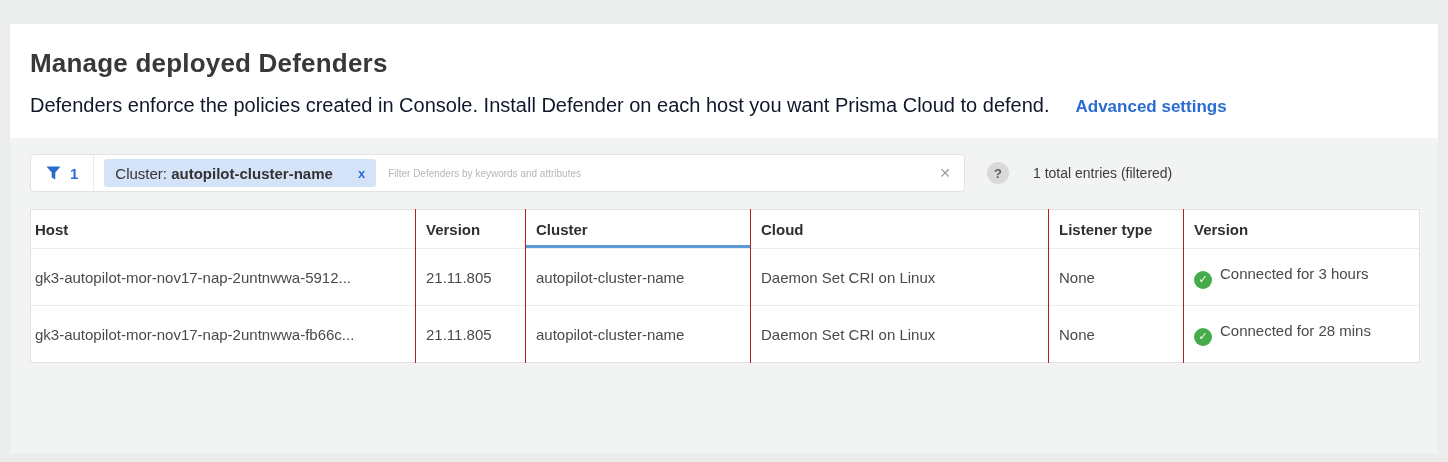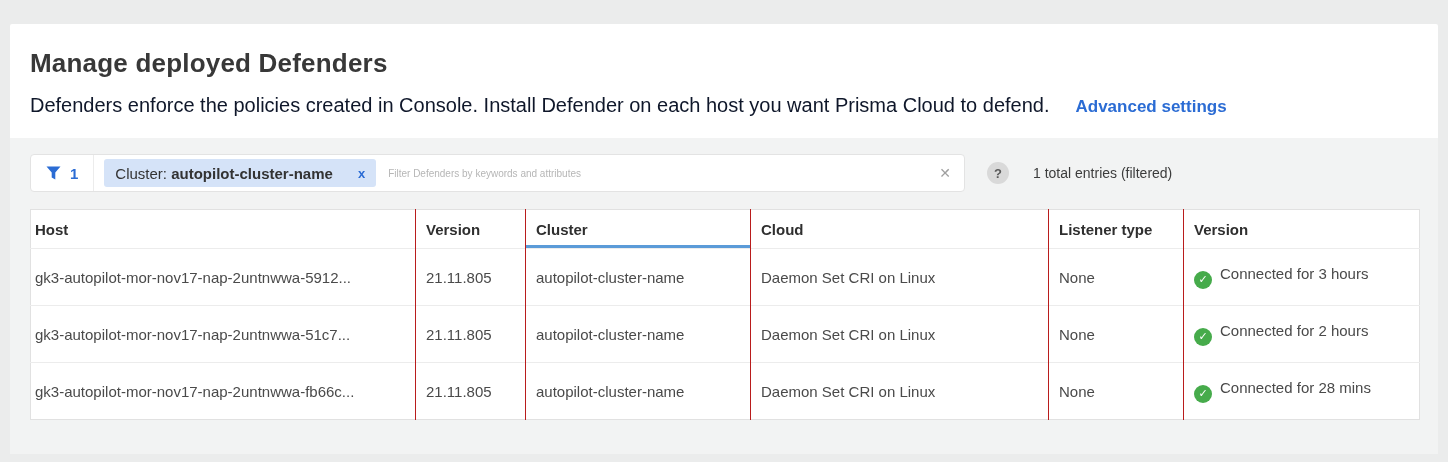--- a/index.html
+++ b/index.html
@@ -154,28 +154,20 @@
         <tbody>
             <tr>
               <td>gk3-autopilot-mor-nov17-nap-2untnwwa-5912...</td>
               <td>21.11.805</td>
               <td>autopilot-cluster-name</td>
               <td>Daemon Set CRI on Linux</td>
               <td>None</td>
               <td><span class="status-check">✓</span><span>Connected for 3 hours</span></td>
             </tr>
             <tr>
-              <td>gk3-autopilot-mor-nov17-nap-2untnwwa-51c7...</td>
-              <td>21.11.805</td>
-              <td>autopilot-cluster-name</td>
-              <td>Daemon Set CRI on Linux</td>
-              <td>None</td>
-              <td><span class="status-check">✓</span><span>Connected for 2 hours</span></td>
-            </tr>
-            <tr>
               <td>gk3-autopilot-mor-nov17-nap-2untnwwa-fb66c...</td>
               <td>21.11.805</td>
               <td>autopilot-cluster-name</td>
               <td>Daemon Set CRI on Linux</td>
               <td>None</td>
               <td><span class="status-check">✓</span><span>Connected for 28 mins</span></td>
             </tr>
           </tbody>
       </table>
     </div>

